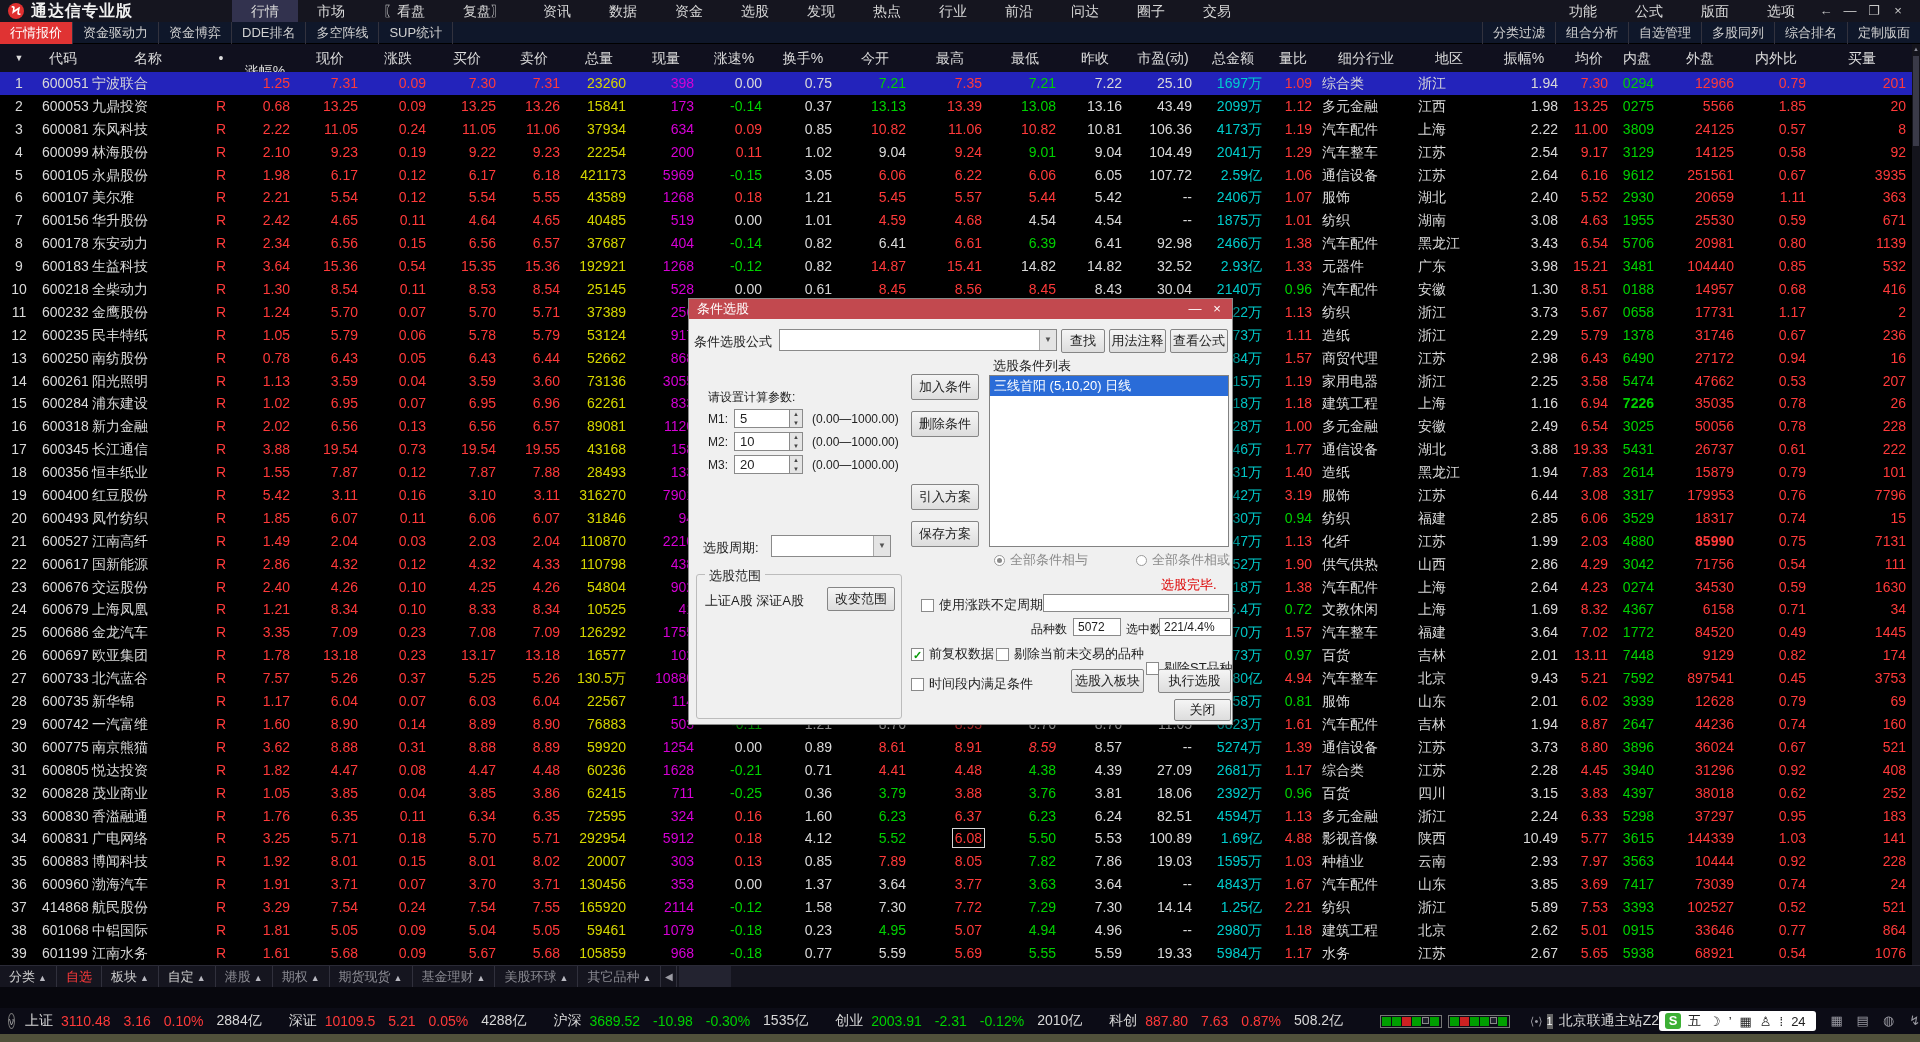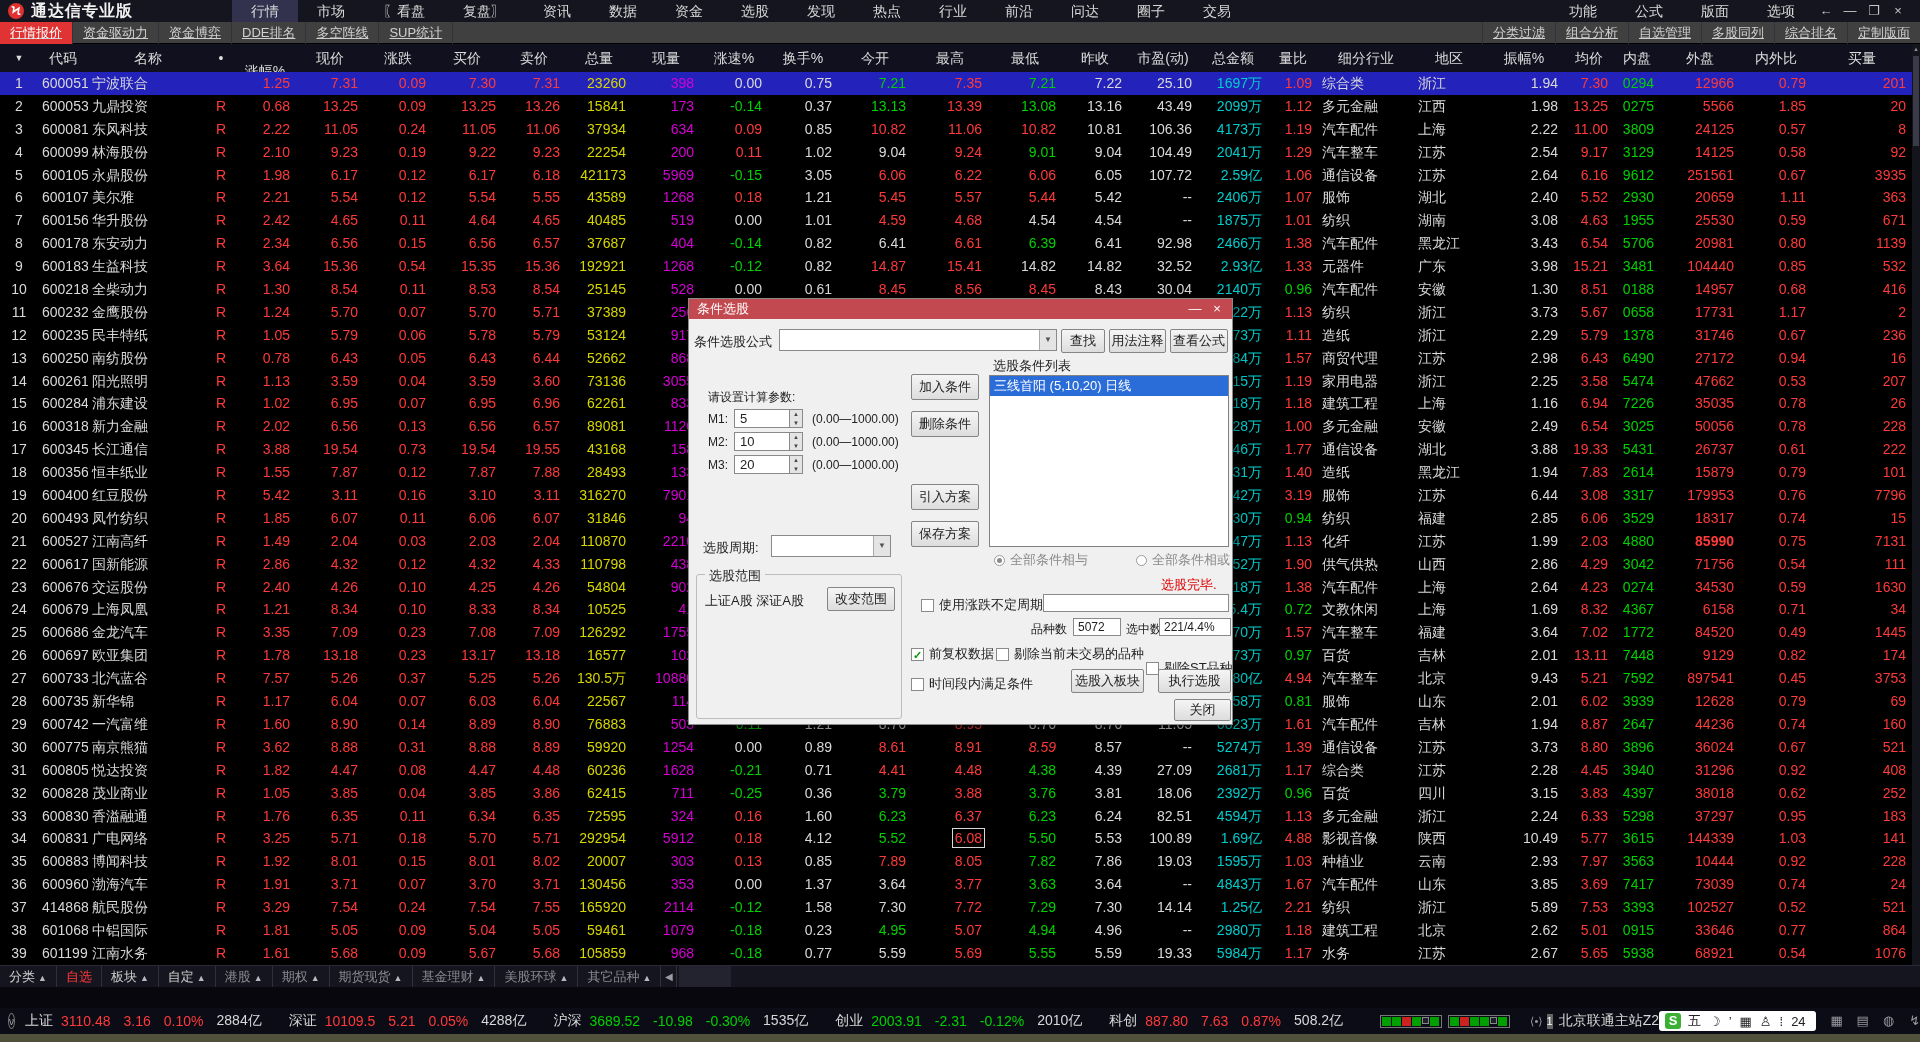--- a/index.html
+++ b/index.html
@@ -12,21 +12,21 @@
   .logo-icon{width:16px;height:16px;border-radius:50%;background:#e03030;color:#fff;font-size:12px;line-height:16px;text-align:center;margin-right:7px;font-weight:bold;}
   .logo-text{font-size:16px;font-weight:bold;color:#f0f0f0;letter-spacing:1px;white-space:nowrap;}
   .menus{display:flex;height:22px;}
   .menu-item{padding:0 19px;line-height:22px;white-space:nowrap;cursor:default;}
   .menu-item.active{background:#32324e;}
   .menus-right{margin-left:auto;display:flex;height:22px;}
   .winctrl{display:flex;align-items:center;padding-right:10px;}
   .winbtn{width:24px;text-align:center;color:#c8c8c8;font-size:13px;line-height:22px;}
 
   
-  .toolbar{position:absolute;left:0;top:22px;width:1920px;height:22px;background:#404040;display:flex;font-size:13px;color:#d0d0d0;border-bottom:1px solid #000;text-decoration:underline;}
+  .toolbar{position:absolute;left:0;top:22px;width:1920px;height:22px;background:#0f172a;display:flex;font-size:13px;color:#d0d0d0;border-bottom:1px solid #000;}
   .tb-left,.tb-right{display:flex;height:22px;}
   .tb-right{margin-left:auto;}
   .tb-item{padding:0 10px;line-height:21px;border-right:1px solid #32323e;white-space:nowrap;}
   .tb-right .tb-item{border-left:1px solid #32323e;border-right:none;}
   .tb-item.active{background:#e03333;color:#fff;}
 
   
   .thead{position:absolute;left:0;top:44px;width:1912px;height:28px;background:#10101e;display:flex;align-items:center;color:#dcdcdc;font-size:14px;}
   .hcell{height:28px;line-height:28px;overflow:hidden;white-space:nowrap;}
   .tbody{position:absolute;left:0;top:72px;width:1912px;height:893px;overflow:hidden;}
@@ -632,21 +632,21 @@
         <div class="tcell ar cr" style="width: 76px;">6.97</div>
         <div class="tcell ar cr" style="width: 74px;">6.89</div>
         <div class="tcell ar cw" style="width: 66px;">6.88</div>
         <div class="tcell ar cw" style="width: 70px;">12.21</div>
         <div class="tcell ar cc" style="width: 70px;">4318万</div>
         <div class="tcell ar cr" style="width: 50px;">1.18</div>
         <div class="tcell al cw" style="width: 96px;">建筑工程</div>
         <div class="tcell al cw" style="width: 70px;">上海</div>
         <div class="tcell ar cw" style="width: 80px;">1.16</div>
         <div class="tcell ar cr" style="width: 50px;">6.94</div>
-        <div class="tcell ar cg" style="width: 46px;">7226</div>
+        <div class="tcell ar cg" style="width: 46px; font-weight: bold;">7226</div>
         <div class="tcell ar cr" style="width: 80px;">35035</div>
         <div class="tcell ar cr" style="width: 72px;">0.78</div>
         <div class="tcell ar cr" style="width: 100px;">26</div>
       </div>
       <div class="trow">
         <div class="tcell ac cw" style="width: 38px;">16</div>
         <div class="tcell al cw" style="width: 50px;">600318</div>
         <div class="tcell al cw" style="width: 120px;">新力金融</div>
         <div class="tcell ac cr" style="width: 26px;">R</div>
         <div class="tcell ar cr" style="width: 62px;">2.02</div>

